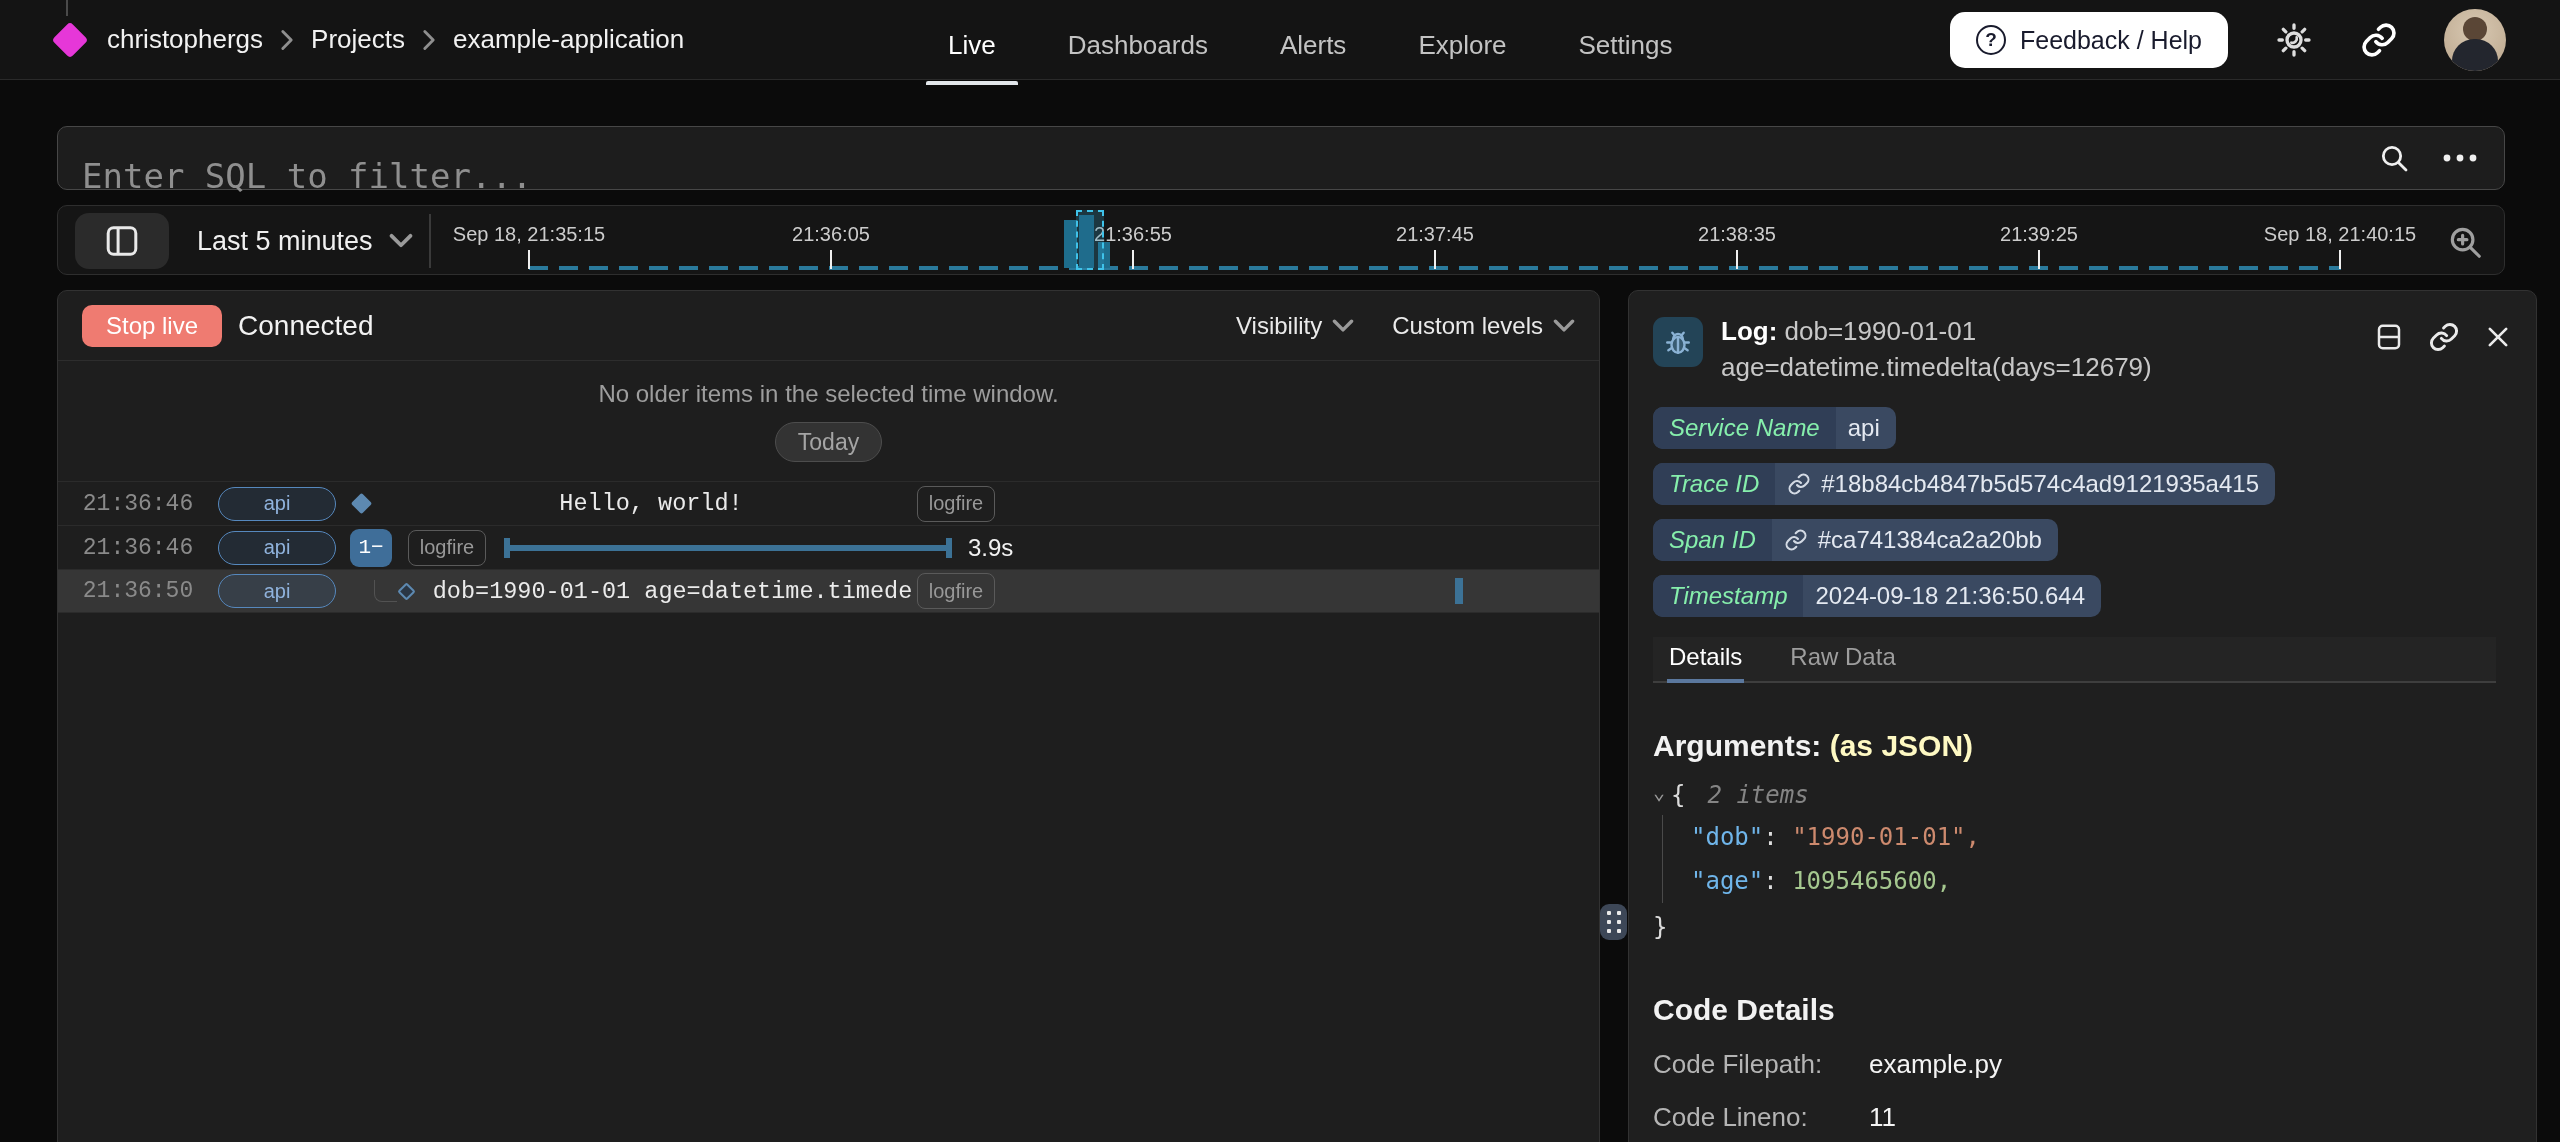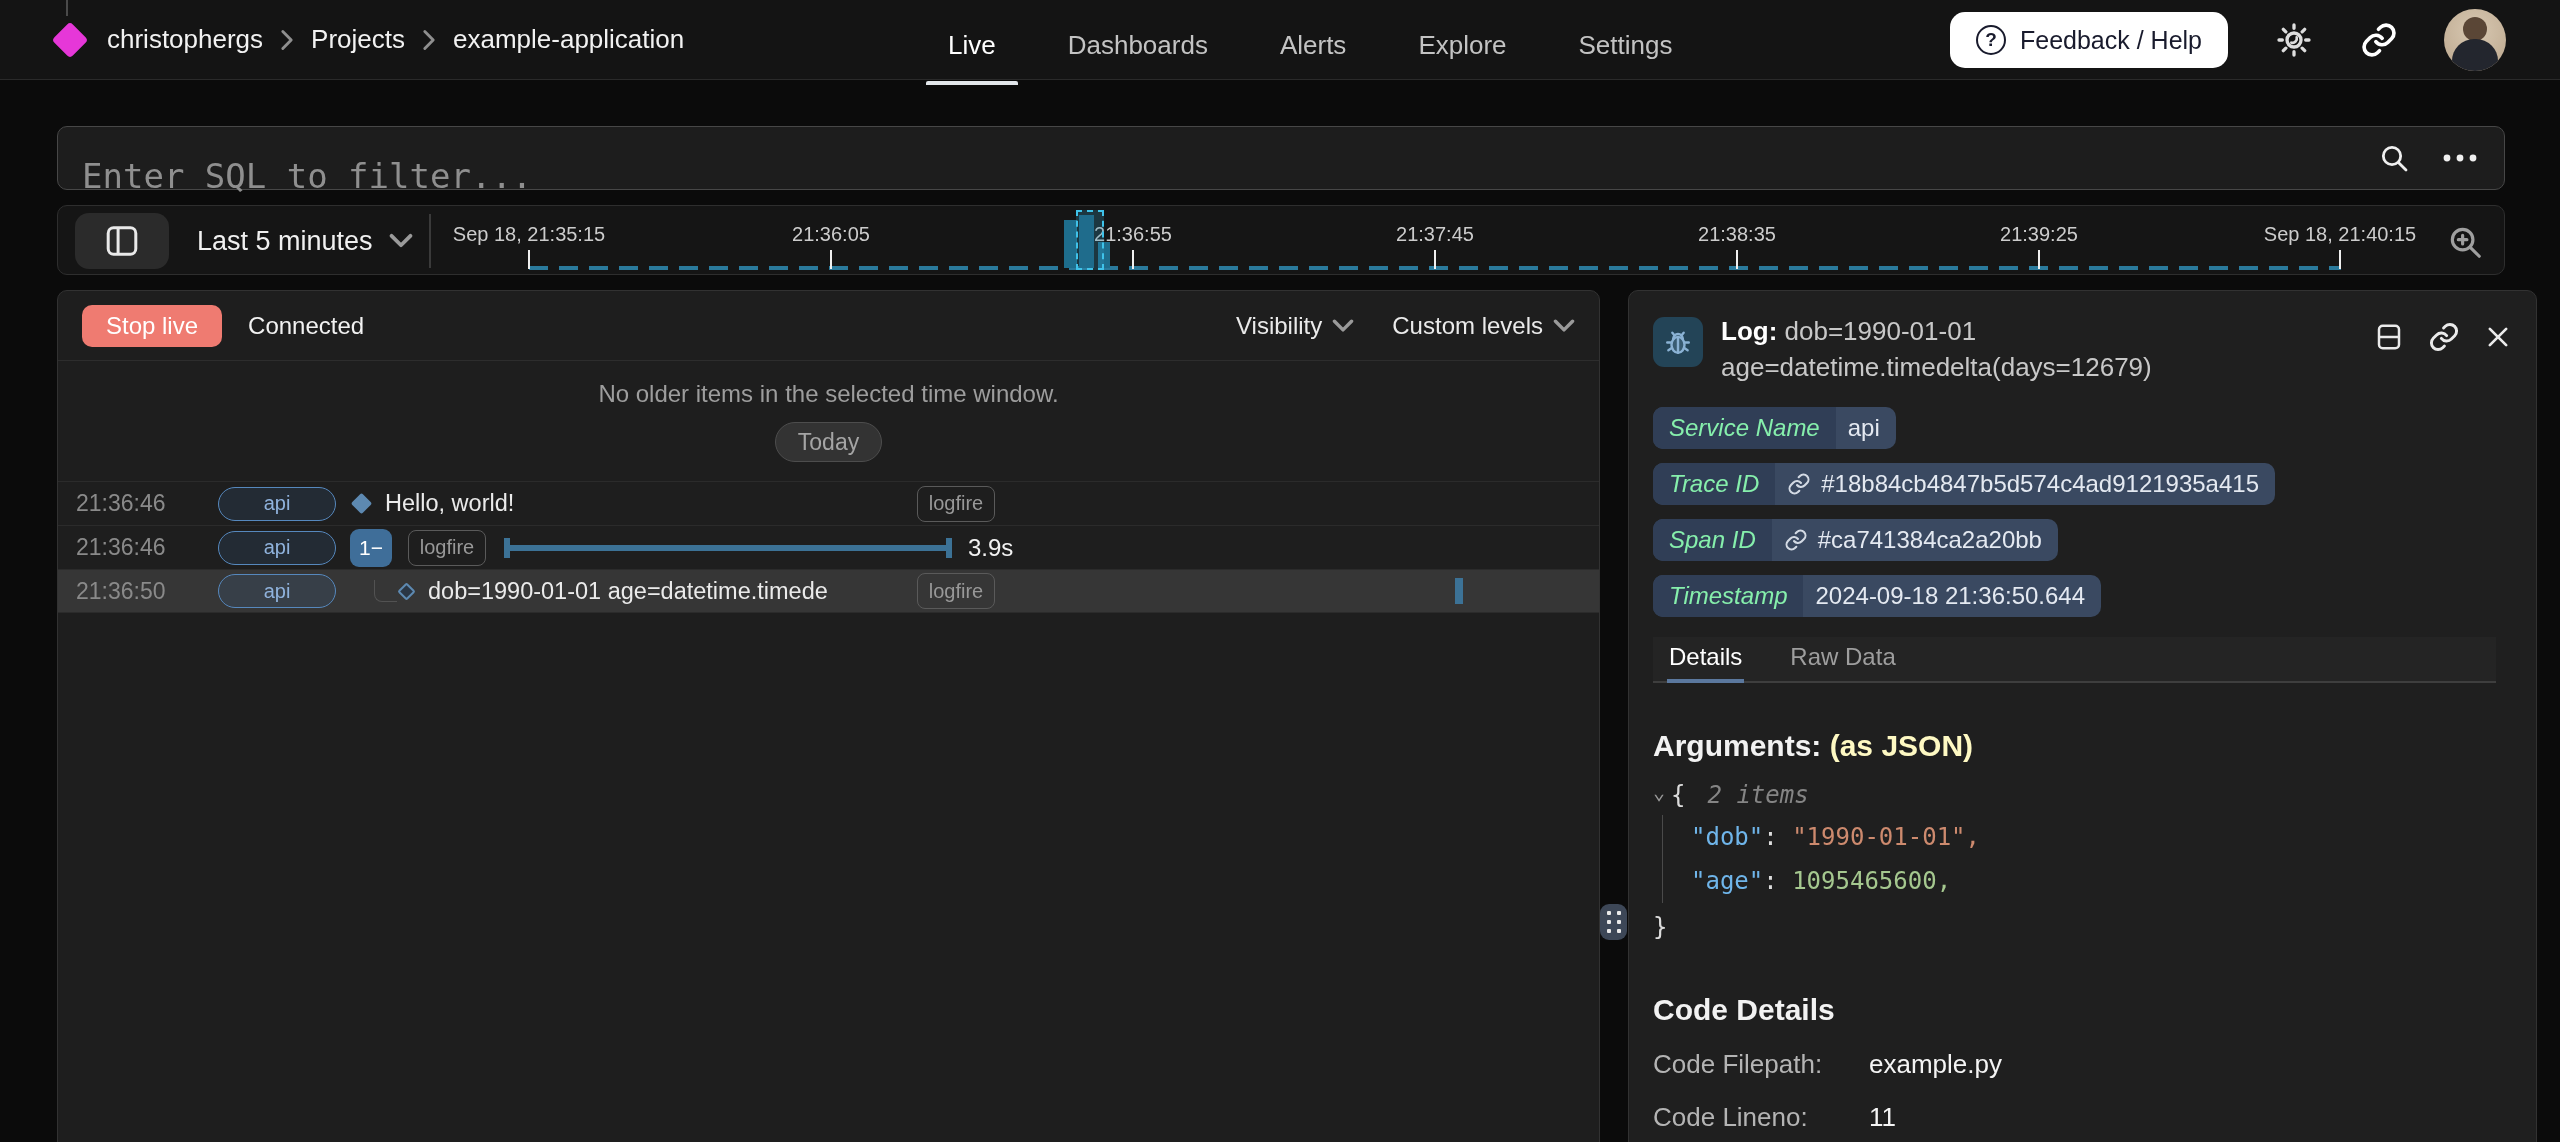--- a/index.html
+++ b/index.html
@@ -1,18 +1,18 @@
 <!DOCTYPE html>
 <html><head>
 <meta charset="utf-8">
 <style>
   * { margin:0; padding:0; box-sizing:border-box; }
   html,body { width:2560px; height:1142px; overflow:hidden; background:#0b0b0b;
               font-family:"Liberation Sans", sans-serif; }
-  .mono { font-family:Liberation Sans, sans-serif; }
+  .mono { font-family:Liberation Mono, monospace;text-align:center; }
 
   
   .top-header { position:absolute; left:0; top:0; width:2560px; height:80px;
     background:#141414; border-bottom:1px solid #2a2a2a;
     display:flex; align-items:center; }
   .logo-stem { position:absolute; left:66px; top:0; width:2px; height:16px; background:#4a4a4a; }
   .logo-diamond { width:26px; height:26px; background:#e637d8; transform:rotate(45deg);
     border-radius:4px; margin-left:57px; margin-right:24px; flex:none; }
   .breadcrumb { display:flex; align-items:center; gap:16px; font-size:26px; color:#f2f2f2; }
   .crumb { cursor:default; }
@@ -73,21 +73,21 @@
     background:#1f1f1f; border:1px solid #323232; border-radius:10px 10px 0 0; overflow:hidden; }
   .resize-handle { position:absolute; left:1600px; top:904px; width:27px; height:36px;
     background:#3d4757; border-radius:9px; display:flex; align-items:center; justify-content:center; cursor:col-resize; }
   .grip { display:grid; grid-template-columns:repeat(2,4px); gap:5px 6px; }
   .grip i { width:4px; height:4px; border-radius:1px; background:#e9e9e9; }
 
   
   .live-header { height:70px; border-bottom:1px solid #2d2d2d; display:flex; align-items:center; padding:0 24px; }
   .stop-live-btn { background:#ef7b71; color:#ffffff; border:none; border-radius:10px;
     height:42px; padding:0 24px; font-size:24px; cursor:pointer; }
-  .connected-label { margin-left:26px; font-size:24px; color:#f2f2f2; }
+  .connected-label { margin-left:16px; font-size:28px; color:#f2f2f2; }
   .live-header-right { margin-left:auto; display:flex; align-items:center; gap:38px; }
   .dropdown { display:flex; align-items:center; gap:10px; font-size:24px; color:#eaeaea; cursor:pointer; }
   .empty-state { height:120px; display:flex; flex-direction:column; align-items:center; justify-content:center; gap:14px; }
   .empty-msg { font-size:24px; color:#9d9d9d; }
   .today-btn { background:#333333; border:1.5px solid #4d4d4d; border-radius:20px; height:40px;
     padding:0 22px; font-size:23px; color:#a5a5a5; cursor:pointer; }
 
   .log-row { height:44px; display:flex; align-items:center; padding:0 18px;
     border-top:1px solid #2b2b2b; cursor:pointer; }
   .log-row.selected { background:#363636; border-bottom:1px solid #2b2b2b; }

